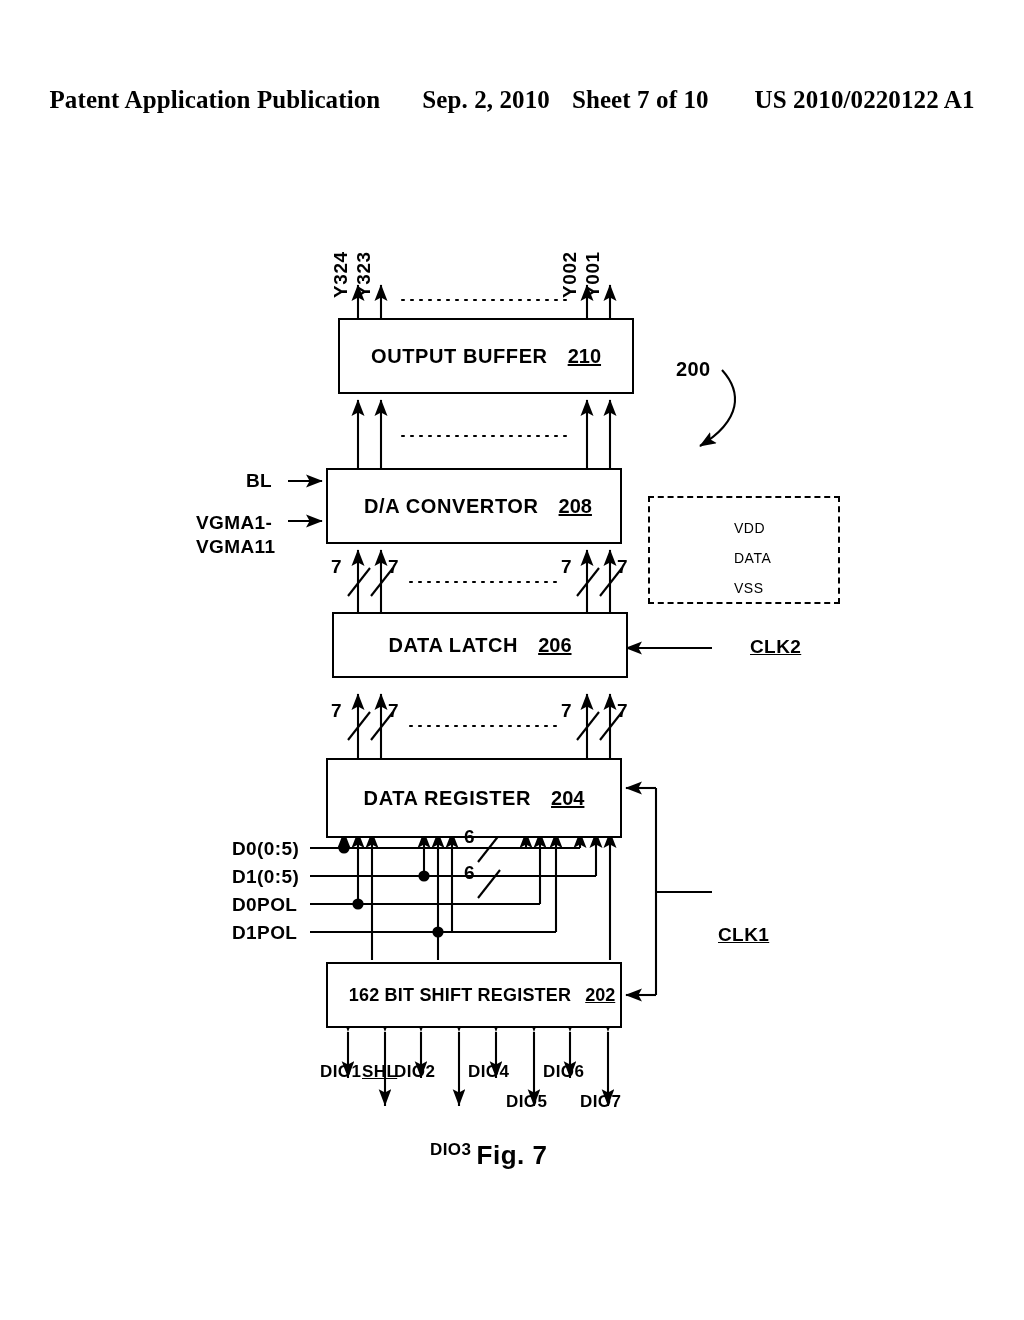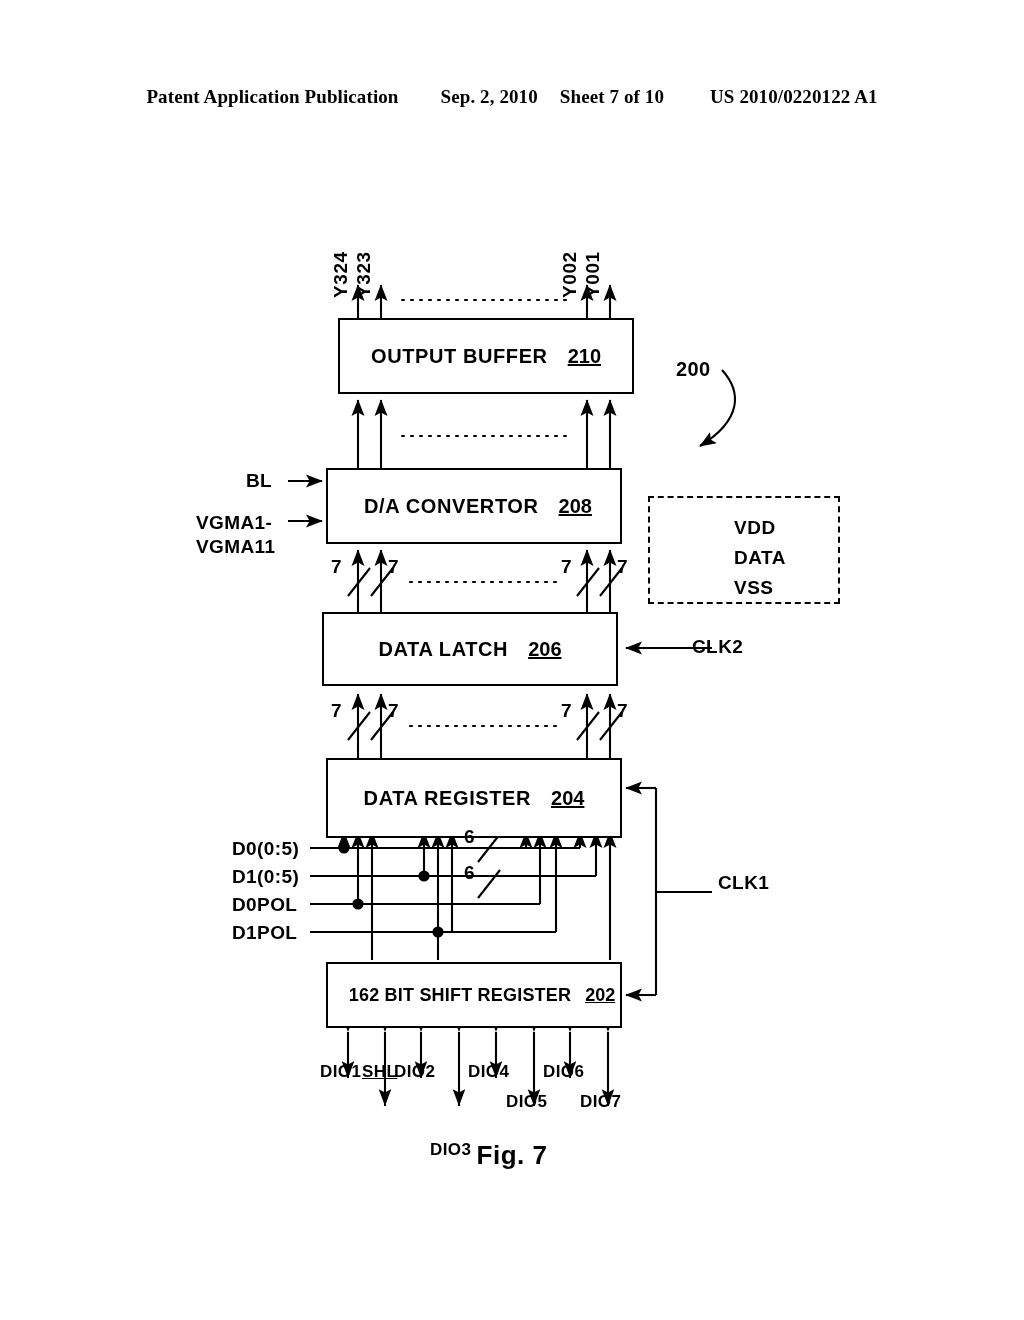--- a/index.html
+++ b/index.html
@@ -18,21 +18,21 @@
 
   
   #patent-header {
     position: absolute;
     top: 86px; left: 0; width: 1024px;
     display: flex;
     justify-content: center;
     align-items: baseline;
     font-family: "Liberation Serif", serif;
     font-weight: bold;
-    font-size: 19px;
+    font-size: 25px;
     letter-spacing: 0.1px;
     white-space: nowrap;
   }
   #patent-header .h-pub { margin-right: 42px; }
   #patent-header .h-date { margin-right: 22px; }
   #patent-header .h-sheet { margin-right: 46px; }
 
   
   #diagram {
     position: absolute;
@@ -62,21 +62,21 @@
   }
   .blk .blk-ref {
     font-size: 20px;
     font-weight: bold;
     text-decoration: underline;
     margin-left: 20px;
   }
 
   #block-output-buffer { left: 338px; top: 318px; width: 296px; height: 76px; }
   #block-dac           { left: 326px; top: 468px; width: 296px; height: 76px; padding-left: 8px; }
-  #block-data-latch    { left: 322px; top: 612px; width: 296px; height: 74px; }
+  #block-data-latch    { left: 332px; top: 612px; width: 296px; height: 66px; }
   #block-data-register { left: 326px; top: 758px; width: 296px; height: 80px; }
   #block-shift-register{ left: 326px; top: 962px; width: 296px; height: 66px; padding-left: 16px; }
   #block-shift-register .blk-label { font-size: 18px; letter-spacing: 0.2px; }
   #block-shift-register .blk-ref { font-size: 18px; margin-left: 14px; }
 
   
   #power-box {
     position: absolute;
     left: 648px; top: 496px;
     width: 192px; height: 108px;
@@ -84,22 +84,22 @@
     background: #fff;
   }
   .pwr-row {
     position: absolute;
     left: 0; width: 192px; height: 26px;
     display: flex; align-items: center;
   }
   .pwr-row .pwr-label {
     position: absolute;
     left: 84px;
-    font-size: 19px;
-    font-weight: bold;
+    font-size: 14px;
+    font-weight: normal;
     letter-spacing: 0.5px;
   }
 
   
   .lbl {
     position: absolute;
     font-size: 19px;
     font-weight: bold;
     letter-spacing: 0.4px;
     white-space: nowrap;
@@ -116,22 +116,22 @@
     font-weight: bold;
     letter-spacing: 0.6px;
     transform: rotate(-90deg);
     transform-origin: left bottom;
     white-space: nowrap;
   }
 
   #lbl-bl      { left: 246px; top: 470px; }
   #lbl-vgma-1  { left: 196px; top: 512px; }
   #lbl-vgma-2  { left: 196px; top: 536px; }
-  #lbl-clk2    { left: 692px; top: 636px; }
-  #lbl-clk1    { left: 718px; top: 872px; }
+  #lbl-clk2    { left: 750px; top: 636px; text-decoration: underline; }
+  #lbl-clk1    { left: 718px; top: 924px; text-decoration: underline; }
   #lbl-d0      { left: 232px; top: 838px; }
   #lbl-d1      { left: 232px; top: 866px; }
   #lbl-d0pol   { left: 232px; top: 894px; }
   #lbl-d1pol   { left: 232px; top: 922px; }
   #lbl-200     { left: 676px; top: 358px; font-size: 20px; }
 
   #fig-caption {
     position: absolute;
     left: 0; top: 1140px; width: 1024px;
     text-align: center;

